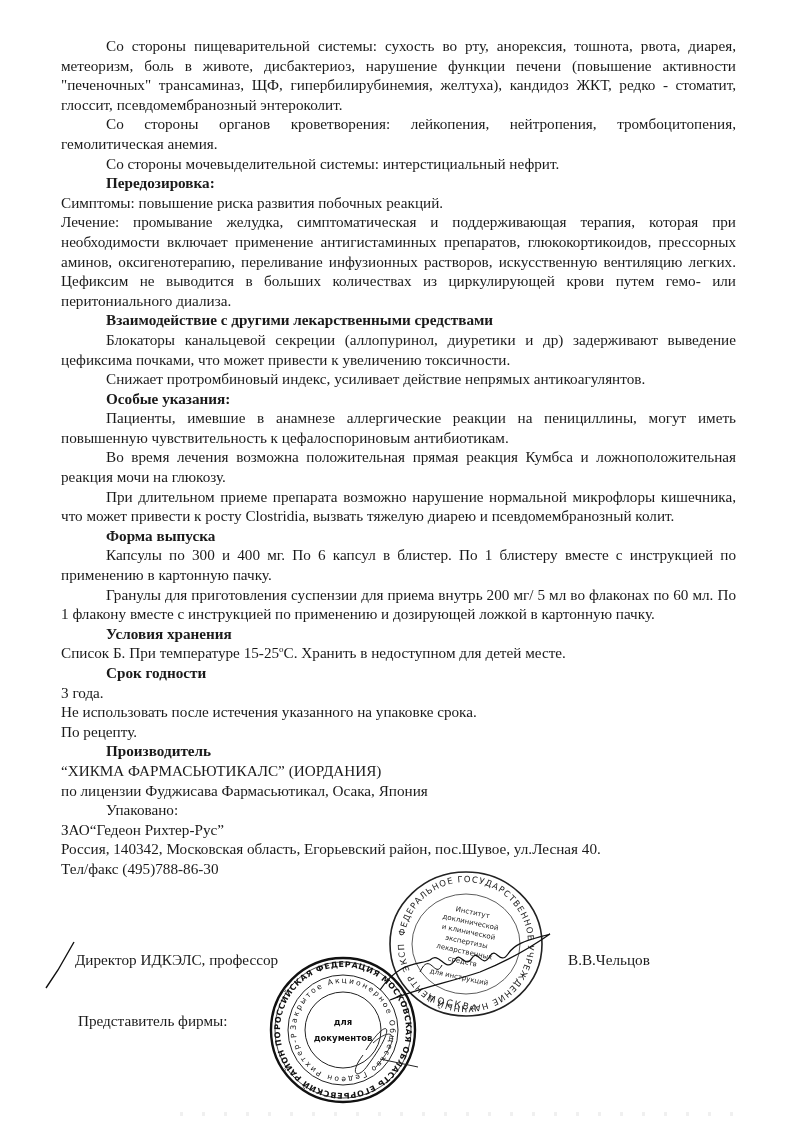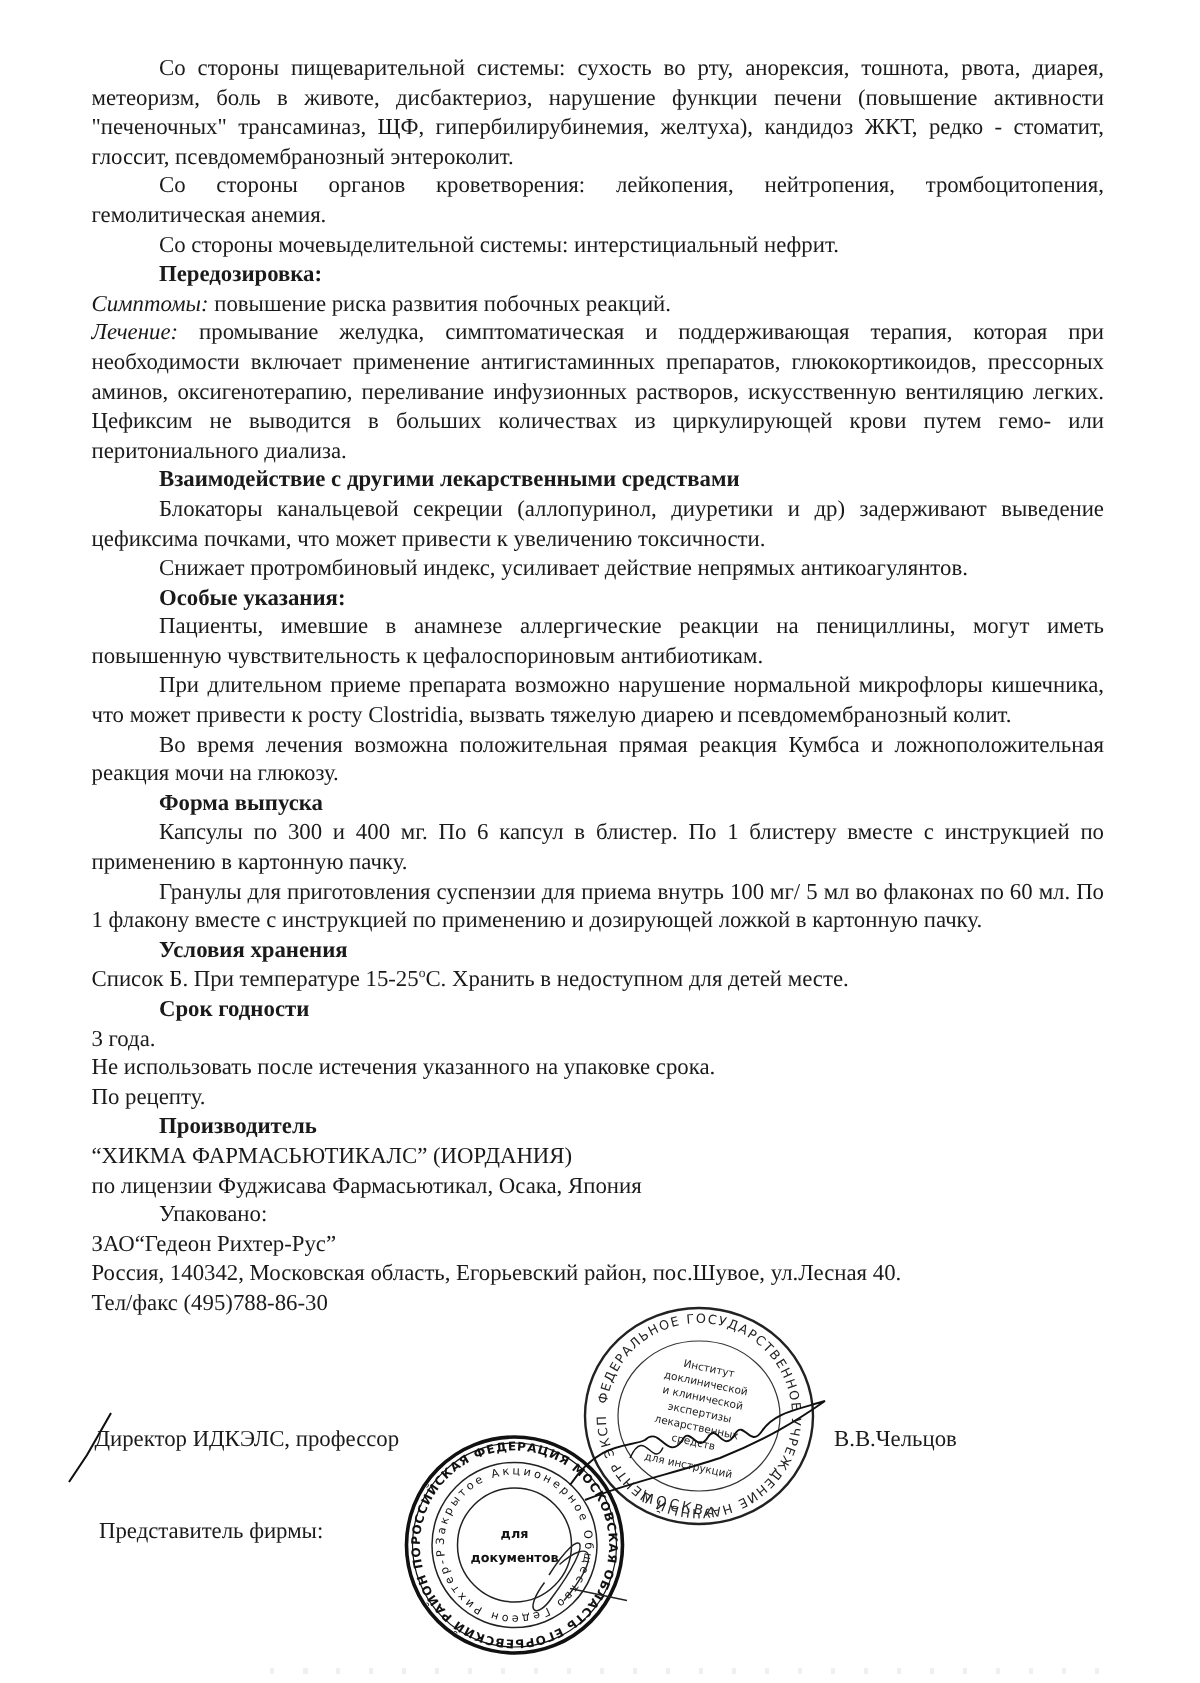--- a/index.html
+++ b/index.html
@@ -4,23 +4,23 @@
 <style>
   html, body { margin:0; padding:0; background:#ffffff; }
   body { width:800px; height:1122px; position:relative; overflow:hidden;
          font-family:"Liberation Serif", "DejaVu Serif", serif; color:#1a1a1a; }
   .page { position:absolute; left:0; top:0; width:800px; height:990px; }
   .text { position:absolute; left:61px; width:675px; top:36px; font-size:15.2px; line-height:19.6px; }
   .p { margin:0; text-align:justify; text-align-last:left; }
   .ind { text-indent:45px; }
   .h { margin:0; font-weight:bold; padding-left:45px; }
   .h-ind { margin:0; padding-left:45px; }
-  .it { font-style:italic; }
+  .it { }
   sup { font-size:9px; vertical-align:6px; line-height:0; }
-  .sig { position:absolute; font-size:15.2px; white-space:nowrap; }
+  .sig { position:absolute; font-size:15.2px; white-space:nowrap;margin-left:12px; }
   .stamp { position:absolute; }
   .noise { position:absolute; left:180px; top:1112px; width:560px; height:4px;
            background:repeating-linear-gradient(90deg,#e6e6e6 0 3px,transparent 3px 22px); opacity:.6; }
 </style>
 </head>
 <body>
 
 <div class="page">
 
   <div class="text">
@@ -31,26 +31,26 @@
     <p class="h">Передозировка:</p>
     <p class="p"><span class="it">Симптомы:</span><span> повышение риска развития побочных реакций.</span></p>
     <p class="p"><span class="it">Лечение:</span><span> промывание желудка, симптоматическая и поддерживающая терапия, которая при необходимости включает применение антигистаминных препаратов, глюкокортикоидов, прессорных аминов, оксигенотерапию, переливание инфузионных растворов, искусственную вентиляцию легких. Цефиксим не выводится в больших количествах из циркулирующей крови путем гемо- или перитониального диализа.</span></p>
 
     <p class="h">Взаимодействие с другими лекарственными средствами</p>
     <p class="p ind">Блокаторы канальцевой секреции (аллопуринол, диуретики и др) задерживают выведение цефиксима почками, что может привести к увеличению токсичности.</p>
     <p class="p ind">Снижает протромбиновый индекс, усиливает действие непрямых антикоагулянтов.</p>
 
     <p class="h">Особые указания:</p>
     <p class="p ind">Пациенты, имевшие в анамнезе аллергические реакции на пенициллины, могут иметь повышенную чувствительность к цефалоспориновым антибиотикам.</p>
+    <p class="p ind">Во время лечения возможна положительная прямая реакция Кумбса и ложноположительная реакция мочи на глюкозу.</p>
     <p class="p ind">При длительном приеме препарата возможно нарушение нормальной микрофлоры кишечника, что может привести к росту Clostridia, вызвать тяжелую диарею и псевдомембранозный колит.</p>
-    <p class="p ind">Во время лечения возможна положительная прямая реакция Кумбса и ложноположительная реакция мочи на глюкозу.</p>
 
     <p class="h">Форма выпуска</p>
     <p class="p ind">Капсулы по 300 и 400 мг. По 6 капсул в блистер. По 1 блистеру вместе с инструкцией по применению в картонную пачку.</p>
-    <p class="p ind">Гранулы для приготовления суспензии для приема внутрь 100 мг/ 5 мл во флаконах по 60 мл. По 1 флакону вместе с инструкцией по применению и дозирующей ложкой в картонную пачку.</p>
+    <p class="p ind">Гранулы для приготовления суспензии для приема внутрь 200 мг/ 5 мл во флаконах по 60 мл. По 1 флакону вместе с инструкцией по применению и дозирующей ложкой в картонную пачку.</p>
 
     <p class="h">Условия хранения</p>
     <p class="p"><span>Список Б. При температуре 15-25</span><sup>o</sup><span>С. Хранить в недоступном для детей месте.</span></p>
 
     <p class="h">Срок годности</p>
     <p class="p">3 года.</p>
     <p class="p">Не использовать после истечения указанного на упаковке срока.</p>
 
     <p class="p">По рецепту.</p>
 

